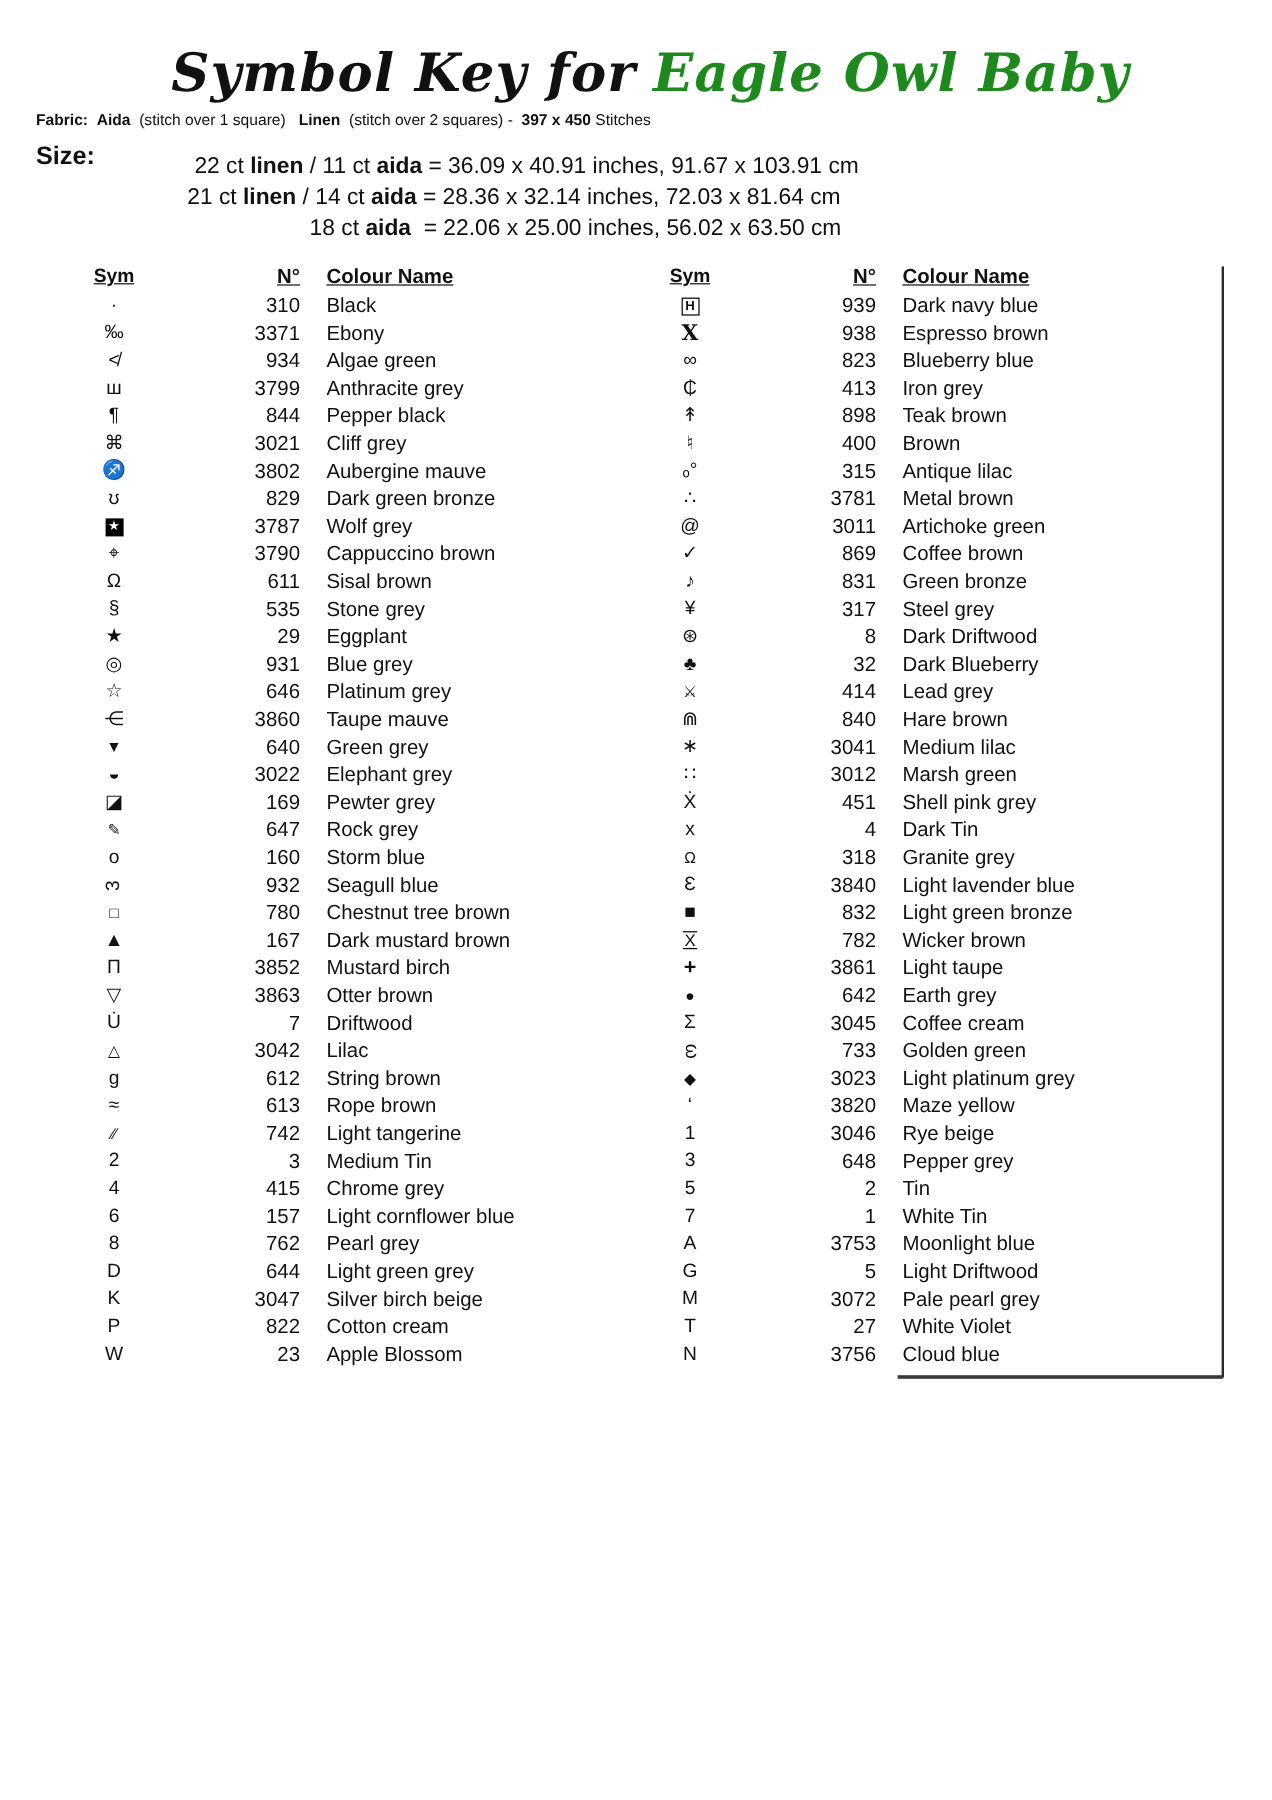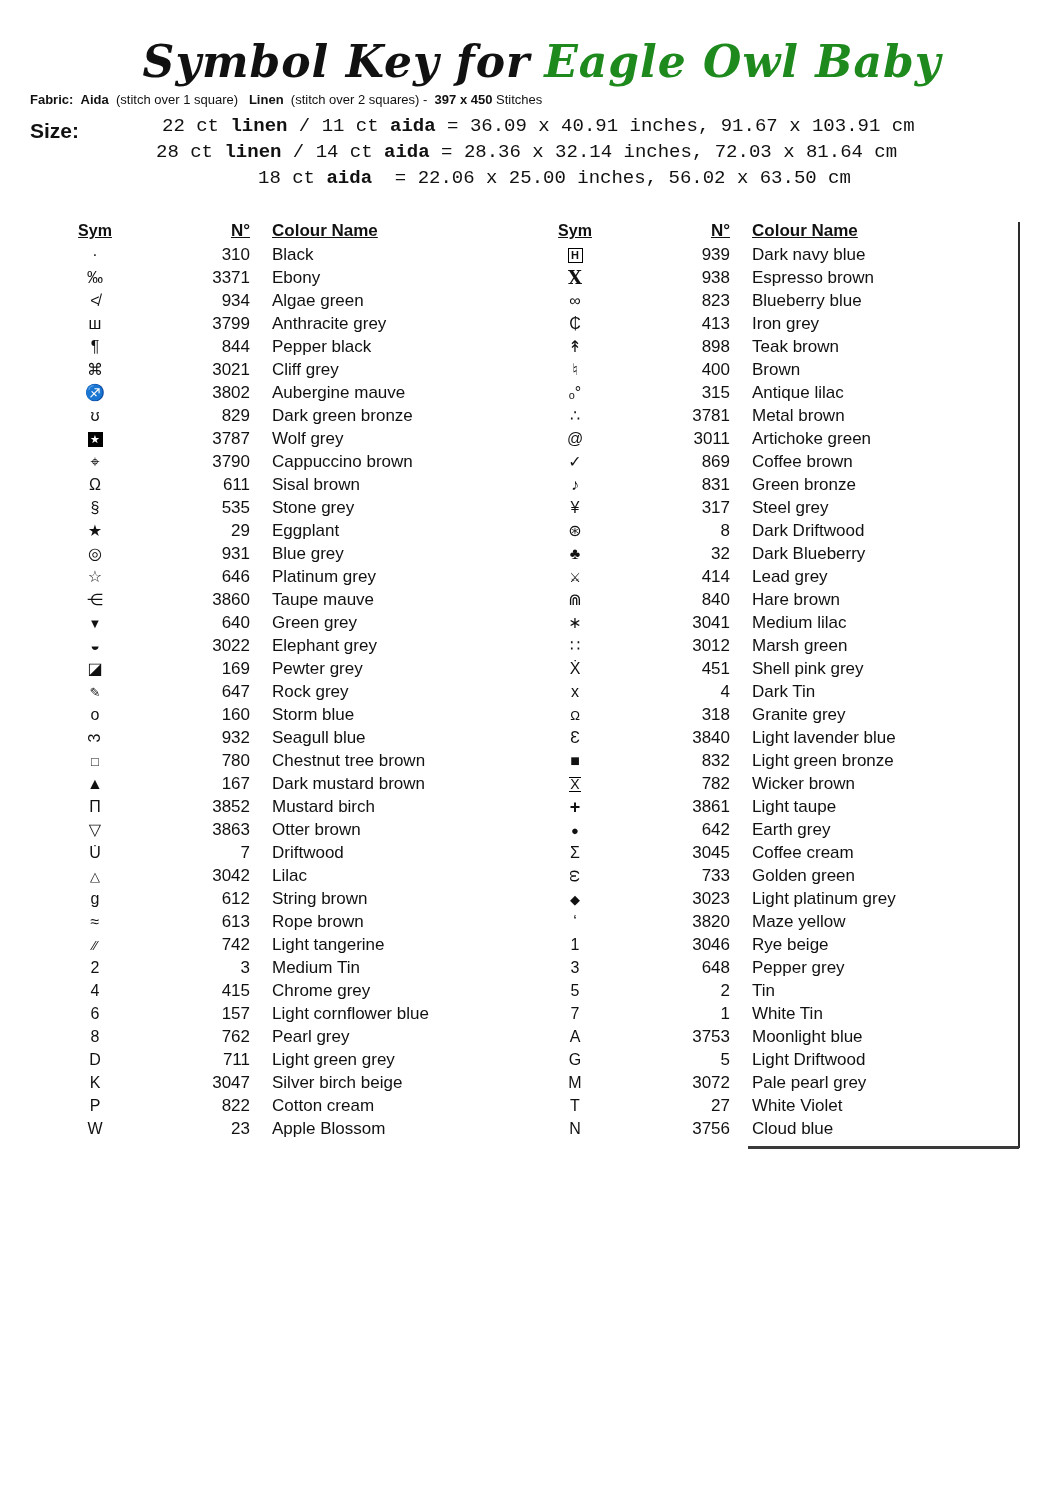--- a/index.html
+++ b/index.html
@@ -8,21 +8,21 @@
 
   
   .title{position:absolute;top:36px;left:12px;width:100%;text-align:center;
          font-family:"DejaVu Serif",serif;font-style:italic;font-weight:bold;
          font-size:44px;letter-spacing:1px;white-space:pre;}
   .title .t-name{margin-left:14px;}
 
   
   .fabric-line{position:absolute;top:92px;left:30px;font-size:13px;white-space:pre-wrap;}
   .size-label{position:absolute;top:119px;left:30px;font-size:21px;font-weight:bold;}
-  .size-lines{position:absolute;top:115px;left:0;width:1016px;font-family:Liberation Mono, monospace;}
+  .size-lines{position:absolute;top:128px;left:0;width:1016px;}
   .size-line{height:26px;font-size:19px;white-space:pre-wrap;}
   .sl0{padding-left:162px;}
   .sl1{padding-left:156px;}
   .sl2{padding-left:258px;}
   .sl3{padding-left:288px;}
 
   
   .table-wrap{position:absolute;top:219px;left:60px;width:960px;display:flex;}
   .tgroup{width:452px;margin-right:33px;}
   .trow{display:flex;align-items:center;height:23px;font-size:17px;}
@@ -56,21 +56,21 @@
 
 <div class="page">
 
   <div class="title"><span>Symbol Key for</span><span class="t-name" style="color: rgb(30, 138, 30);">Eagle Owl Baby</span></div>
 
   <div class="fabric-line" id="fabric-segs"><span style="font-weight: bold;">Fabric:</span><span style="font-weight: normal;">  </span><span style="font-weight: bold;">Aida</span><span style="font-weight: normal;">  (stitch over 1 square)   </span><span style="font-weight: bold;">Linen</span><span style="font-weight: normal;">  (stitch over 2 squares) -  </span><span style="font-weight: bold;">397 x 450</span><span style="font-weight: normal;"> Stitches</span></div>
 
   <div class="size-label">Size:</div>
   <div class="size-lines" id="size-lines">
       <div class="size-line sl0"><span style="font-weight: normal;">22 ct </span><span style="font-weight: bold;">linen</span><span style="font-weight: normal;"> / 11 ct </span><span style="font-weight: bold;">aida</span><span style="font-weight: normal;"> = 36.09 x 40.91 inches, 91.67 x 103.91 cm</span></div>
-      <div class="size-line sl1"><span style="font-weight: normal;">28 ct </span><span style="font-weight: bold;">linen</span><span style="font-weight: normal;"> / 14 ct </span><span style="font-weight: bold;">aida</span><span style="font-weight: normal;"> = 28.36 x 32.14 inches, 72.03 x 81.64 cm</span></div>
+      <div class="size-line sl1"><span style="font-weight: normal;">21 ct </span><span style="font-weight: bold;">linen</span><span style="font-weight: normal;"> / 14 ct </span><span style="font-weight: bold;">aida</span><span style="font-weight: normal;"> = 28.36 x 32.14 inches, 72.03 x 81.64 cm</span></div>
       <div class="size-line sl2"><span style="font-weight: normal;">18 ct </span><span style="font-weight: bold;">aida</span><span style="font-weight: normal;">  = 22.06 x 25.00 inches, 56.02 x 63.50 cm</span></div>
     </div>
 
   <div class="table-wrap">
 
     <div class="tgroup">
       <div class="trow thead">
         <span class="c-sym"><span>Sym</span></span>
         <span class="c-num">N°</span>
         <span class="c-name">Colour Name</span>
@@ -246,21 +246,21 @@
             <span class="c-num">157</span>
             <span class="c-name">Light cornflower blue</span>
           </div>
           <div class="trow">
             <span class="c-sym"><span>8</span></span>
             <span class="c-num">762</span>
             <span class="c-name">Pearl grey</span>
           </div>
           <div class="trow">
             <span class="c-sym"><span>D</span></span>
-            <span class="c-num">711</span>
+            <span class="c-num">644</span>
             <span class="c-name">Light green grey</span>
           </div>
           <div class="trow">
             <span class="c-sym"><span>K</span></span>
             <span class="c-num">3047</span>
             <span class="c-name">Silver birch beige</span>
           </div>
           <div class="trow">
             <span class="c-sym"><span>P</span></span>
             <span class="c-num">822</span>

